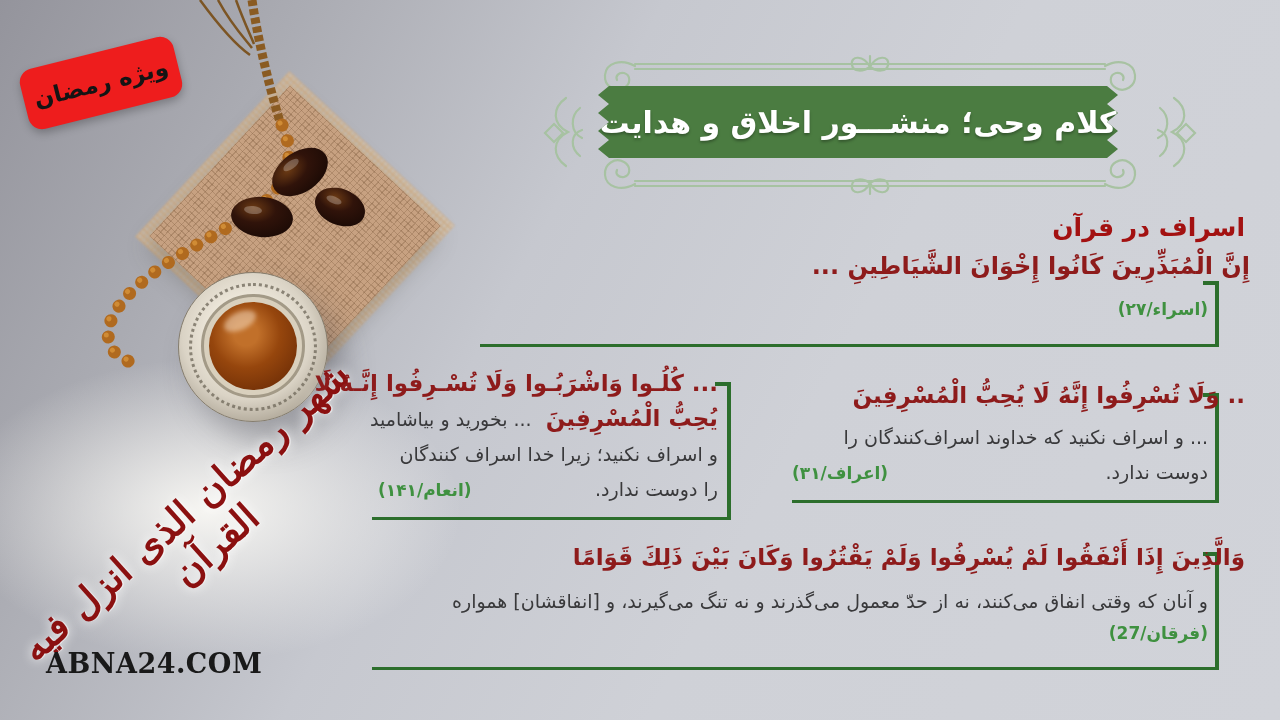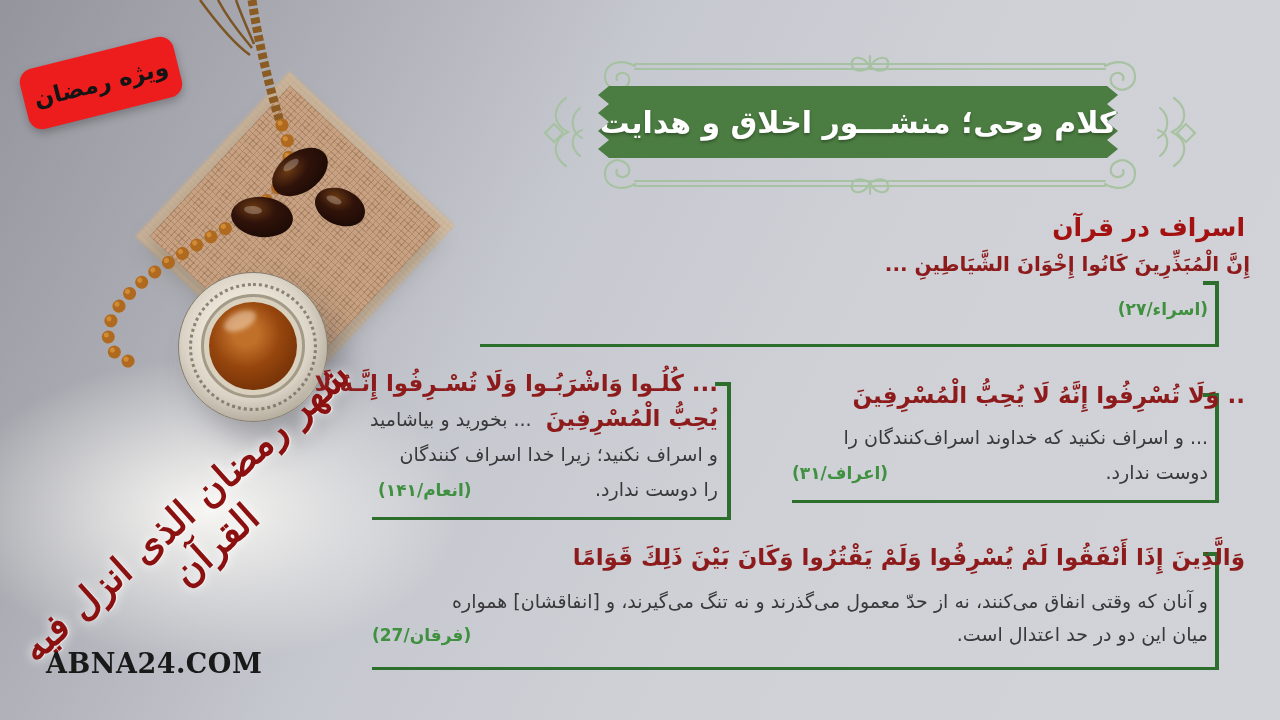--- a/index.html
+++ b/index.html
@@ -125,21 +125,21 @@
 
 <div class="abs banner">
   <div class="banner-title">کلام وحی؛ منشـــور اخلاق و هدایت</div>
 </div>
 
 <div class="abs heading">اسراف در قرآن</div>
 
 <div class="abs vbar" style="left:1215px;top:281px;width:4px;height:66px"></div>
 <div class="abs nub" style="left:1203px;top:281px;width:16px;height:4px"></div>
 <div class="abs hline" style="left:480px;top:344px;width:739px;height:3px"></div>
-<div class="abs arabic" style="right:30px;top:252px;font-size:20px">إِنَّ الْمُبَذِّرِينَ كَانُوا إِخْوَانَ الشَّيَاطِينِ ...</div>
+<div class="abs arabic" style="right:30px;top:252px;font-size:24px">إِنَّ الْمُبَذِّرِينَ كَانُوا إِخْوَانَ الشَّيَاطِينِ ...</div>
 <div class="abs row" style="left:470px;right:72px;top:299px">
   <span class="ref">(اسراء/۲۷)</span>
 </div>
 
 <div class="abs vbar" style="left:1215px;top:393px;width:4px;height:109px"></div>
 <div class="abs nub" style="left:1203px;top:393px;width:16px;height:4px"></div>
 <div class="abs hline" style="left:792px;top:500px;width:427px;height:3px"></div>
 <div class="abs arabic" style="right:35px;top:382px">.. وَلَا تُسْرِفُوا إِنَّهُ لَا يُحِبُّ الْمُسْرِفِينَ</div>
 <div class="abs fa" style="right:72px;top:426px">... و اسراف نکنید که خداوند اسراف‌کنندگان را</div>
 <div class="abs row" style="left:792px;right:72px;top:461px">
@@ -160,15 +160,14 @@
   <span class="fa">را دوست ندارد.</span>
   <span class="ref">(انعام/۱۴۱)</span>
 </div>
 
 <div class="abs vbar" style="left:1215px;top:552px;width:4px;height:116px"></div>
 <div class="abs nub" style="left:1203px;top:552px;width:16px;height:4px"></div>
 <div class="abs hline" style="left:372px;top:667px;width:847px;height:3px"></div>
 <div class="abs arabic" style="right:35px;top:544px">وَالَّذِينَ إِذَا أَنْفَقُوا لَمْ يُسْرِفُوا وَلَمْ يَقْتُرُوا وَكَانَ بَيْنَ ذَلِكَ قَوَامًا</div>
 <div class="abs fa" style="right:72px;top:590px">و آنان که وقتی انفاق می‌کنند، نه از حدّ معمول می‌گذرند و نه تنگ می‌گیرند، و [انفاقشان] همواره</div>
 <div class="abs row" style="left:372px;right:72px;top:623px">
-  <span class="fa">میان این دو در حد اعتدال است.</span>
   <span class="ref">(فرقان/27)</span>
 </div>
 
 </body></html>

